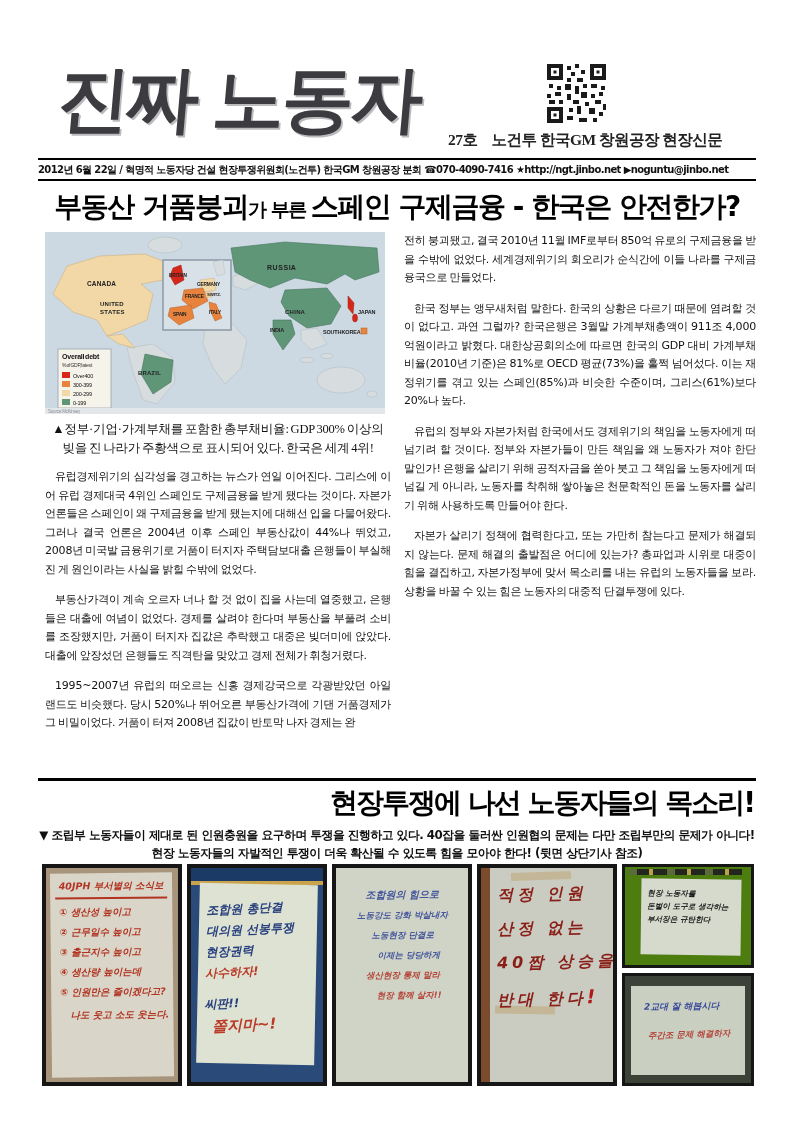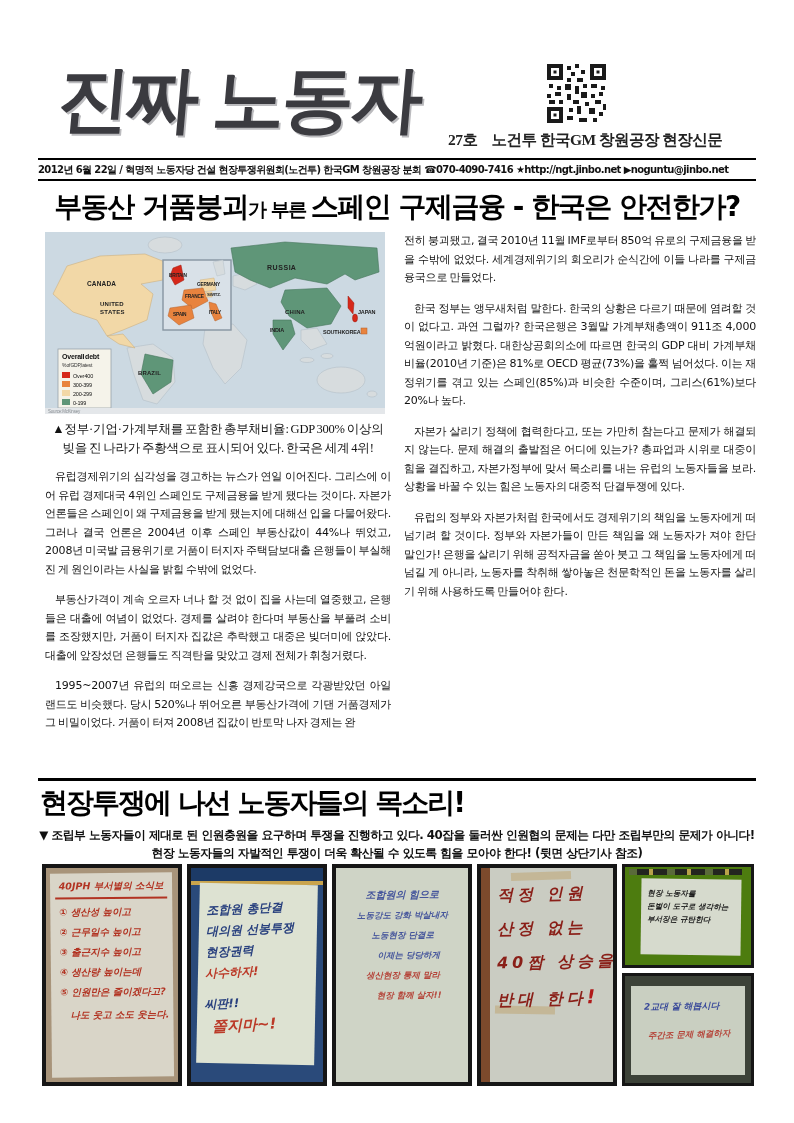--- a/index.html
+++ b/index.html
@@ -36,21 +36,21 @@
   .para{margin:12px 0 0;text-indent:10px;}
   .para:first-of-type{margin-top:0;}
   .col-right .para:first-child{text-indent:0;margin-top:2px;}
 
   .map-fig{width:340px;height:182px;display:block;}
   .caption{margin:6px 2px 10px;font-family:Liberation Serif, serif;
     font-size:12.5px;line-height:19px;text-align:center;text-indent:0;color:#111;}
 
   
   .divider{position:absolute;left:38px;top:778px;width:718px;height:3px;background:#000;}
-  .headline2{position:absolute;left:40px;top:784px;width:714px;text-align:left;
+  .headline2{position:absolute;left:40px;top:784px;width:714px;text-align:right;
     font-size:28px;font-weight:900;letter-spacing:-2px;color:#000;white-space:nowrap;}
   .lead{position:absolute;left:38px;top:826px;width:718px;text-align:center;
     font-size:11.8px;font-weight:bold;line-height:18px;letter-spacing:-0.5px;color:#111;}
 
   
   .photos{position:absolute;left:42px;top:864px;width:712px;height:222px;
     display:flex;gap:5px;}
   .photo{flex:1;border:4px solid #161616;position:relative;overflow:hidden;box-sizing:border-box;}
   .hand{font-style:italic;font-weight:bold;}
 
@@ -248,22 +248,22 @@
     <div class="caption">▲정부·기업·가계부채를 포함한 총부채비율: GDP 300% 이상의 빚을 진 나라가 주황색으로 표시되어 있다. 한국은 세계 4위!</div>
 
     <p class="para">유럽경제위기의 심각성을 경고하는 뉴스가 연일 이어진다. 그리스에 이어 유럽 경제대국 4위인 스페인도 구제금융을 받게 됐다는 것이다. 자본가언론들은 스페인이 왜 구제금융을 받게 됐는지에 대해선 입을 다물어왔다. 그러나 결국 언론은 2004년 이후 스페인 부동산값이 44%나 뛰었고, 2008년 미국발 금융위기로 거품이 터지자 주택담보대출 은행들이 부실해진 게 원인이라는 사실을 밝힐 수밖에 없었다.</p>
     <p class="para">부동산가격이 계속 오르자 너나 할 것 없이 집을 사는데 열중했고, 은행들은 대출에 여념이 없었다. 경제를 살려야 한다며 부동산을 부풀려 소비를 조장했지만, 거품이 터지자 집값은 추락했고 대중은 빚더미에 앉았다. 대출에 앞장섰던 은행들도 직격탄을 맞았고 경제 전체가 휘청거렸다.</p>
     <p class="para">1995~2007년 유럽의 떠오르는 신흥 경제강국으로 각광받았던 아일랜드도 비슷했다. 당시 520%나 뛰어오른 부동산가격에 기댄 거품경제가 그 비밀이었다. 거품이 터져 2008년 집값이 반토막 나자 경제는 완</p>
   </div>
 
   <div class="col col-right">
     <p class="para">전히 붕괴됐고, 결국 2010년 11월 IMF로부터 850억 유로의 구제금융을 받을 수밖에 없었다. 세계경제위기의 회오리가 순식간에 이들 나라를 구제금융국으로 만들었다.</p>
     <p class="para">한국 정부는 앵무새처럼 말한다. 한국의 상황은 다르기 때문에 염려할 것이 없다고. 과연 그럴까? 한국은행은 3월말 가계부채총액이 911조 4,000억원이라고 밝혔다. 대한상공회의소에 따르면 한국의 GDP 대비 가계부채비율(2010년 기준)은 81%로 OECD 평균(73%)을 훌쩍 넘어섰다. 이는 재정위기를 겪고 있는 스페인(85%)과 비슷한 수준이며, 그리스(61%)보다 20%나 높다.</p>
+    <p class="para">유럽의 정부와 자본가처럼 한국에서도 경제위기의 책임을 노동자에게 떠넘기려 할 것이다. 정부와 자본가들이 만든 책임을 왜 노동자가 져야 한단 말인가! 은행을 살리기 위해 공적자금을 쏟아 붓고 그 책임을 노동자에게 떠넘길 게 아니라, 노동자를 착취해 쌓아놓은 천문학적인 돈을 노동자를 살리기 위해 사용하도록 만들어야 한다.</p>
     <p class="para">자본가 살리기 정책에 협력한다고, 또는 가만히 참는다고 문제가 해결되지 않는다. 문제 해결의 출발점은 어디에 있는가? 총파업과 시위로 대중이 힘을 결집하고, 자본가정부에 맞서 목소리를 내는 유럽의 노동자들을 보라. 상황을 바꿀 수 있는 힘은 노동자의 대중적 단결투쟁에 있다.</p>
-    <p class="para">유럽의 정부와 자본가처럼 한국에서도 경제위기의 책임을 노동자에게 떠넘기려 할 것이다. 정부와 자본가들이 만든 책임을 왜 노동자가 져야 한단 말인가! 은행을 살리기 위해 공적자금을 쏟아 붓고 그 책임을 노동자에게 떠넘길 게 아니라, 노동자를 착취해 쌓아놓은 천문학적인 돈을 노동자를 살리기 위해 사용하도록 만들어야 한다.</p>
   </div>
 
   <div class="divider"></div>
   <div class="headline2">현장투쟁에 나선 노동자들의 목소리!</div>
   <div class="lead">
     <div>▼ 조립부 노동자들이 제대로 된 인원충원을 요구하며 투쟁을 진행하고 있다. 40잡을 둘러싼 인원협의 문제는 다만 조립부만의 문제가 아니다!</div>
     <div>현장 노동자들의 자발적인 투쟁이 더욱 확산될 수 있도록 힘을 모아야 한다! (뒷면 상단기사 참조)</div>
   </div>
 
   <div class="photos">

